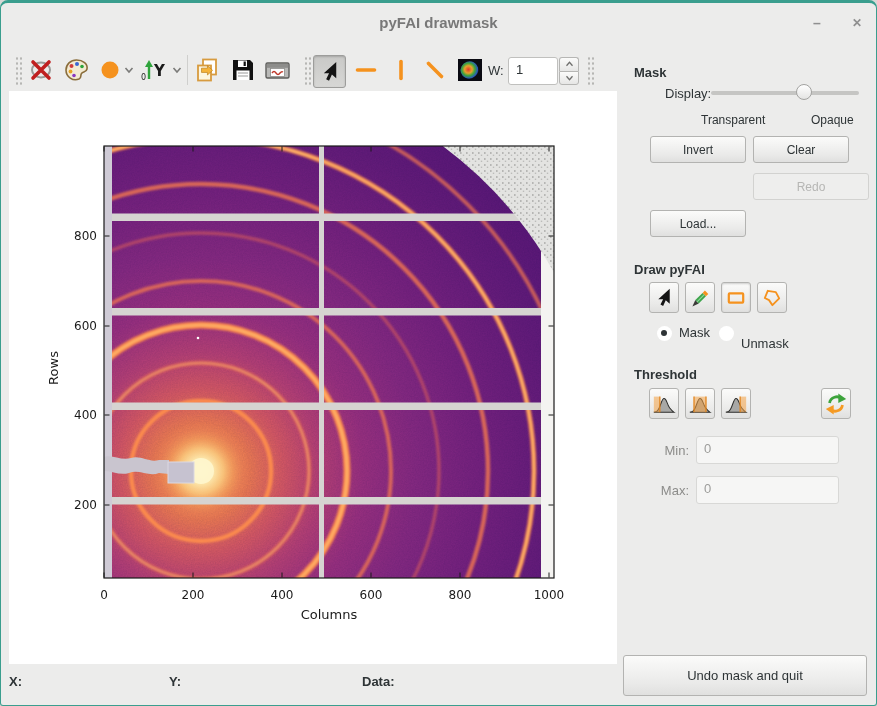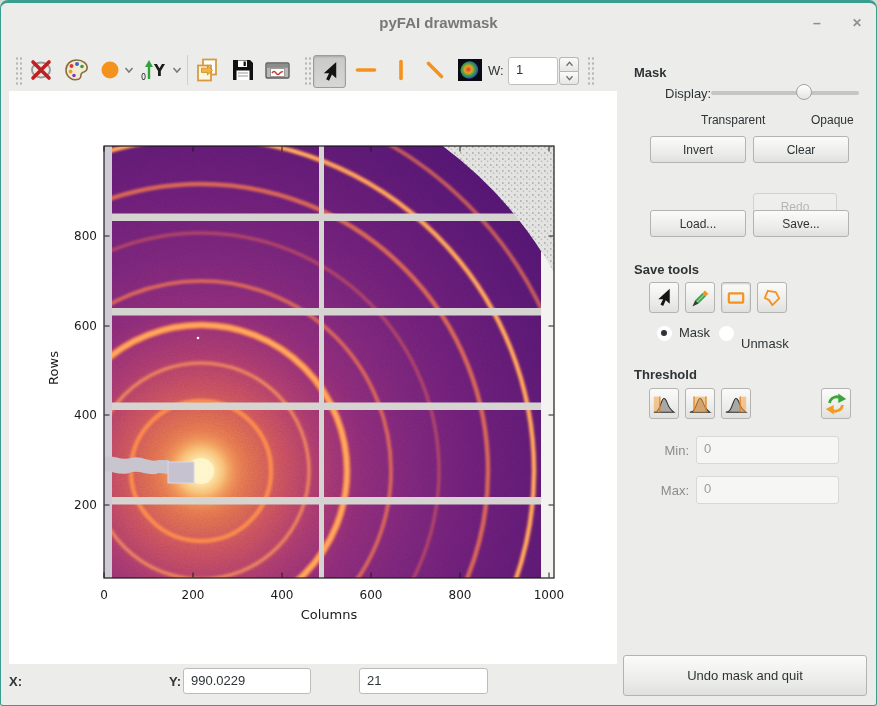--- a/index.html
+++ b/index.html
@@ -309,25 +309,24 @@
   <div class="plabel abs" style="left:664px;top:83px;">Display:</div>
   <div class="abs" style="left:710px;top:83px;width:148px;height:16px;">
     <div class="slider-track abs"></div>
     <div class="slider-handle abs" style="left:85px;"></div>
   </div>
   <div class="plabel small abs" style="left:700px;top:110px;">Transparent</div>
   <div class="plabel small abs" style="left:810px;top:110px;">Opaque</div>
 
   <div class="btn abs" style="left:649px;top:133px;width:96px;height:27px;">Invert</div>
   <div class="btn abs" style="left:752px;top:133px;width:96px;height:27px;">Clear</div>
-  <div class="btn disabled abs" style="left:752px;top:170px;width:84px;height:27px;margin-top:20px;">Redo</div>
+  <div class="btn disabled abs" style="left:752px;top:170px;width:116px;height:27px;">Redo</div>
   <div class="btn abs" style="left:649px;top:207px;width:96px;height:27px;">Load...</div>
-  <div class="btn abs" style="left:752px;top:207px;width:96px;height:27px;">Save...</div>
-
-  <div class="sectitle abs" style="left:633px;top:259px;">Save tools</div>
+
+  <div class="sectitle abs" style="left:633px;top:259px;">Draw pyFAI</div>
 
   <div class="btn toolbtn abs" style="left:648px;top:279px;">
     <svg width="22" height="22" viewBox="0 0 25 25">
       <path d="M19,2 L19,19 L14.5,15 L11.5,21.5 L8.5,20 L11.5,13.8 L6,13.8 Z" fill="#141414"></path>
     </svg>
   </div>
   <div class="btn toolbtn abs" style="left:684px;top:279px;">
     <svg width="22" height="22" viewBox="0 0 26 26">
       <path d="M4,23 L7.5,15.5 L11.5,19.5 Z" fill="#3b3b39"></path>
       <polygon points="7.5,15.5 16,7 20,11 11.5,19.5" fill="#3da44c"></polygon>
@@ -387,17 +386,15 @@
 
   <div class="plabel gray abs" style="left:648px;top:440px;width:40px;text-align:right;">Min:</div>
   <div class="input dim abs" style="left:695px;top:433px;width:143px;height:28px;">0</div>
   <div class="plabel gray abs" style="left:648px;top:480px;width:40px;text-align:right;">Max:</div>
   <div class="input dim abs" style="left:695px;top:473px;width:143px;height:28px;">0</div>
 
   <div class="btn abs" style="left:622px;top:652px;width:244px;height:41px;font-size:13px;">Undo mask and quit</div>
 
   <div class="plabel abs" style="left:8px;top:671px;font-weight:bold;">X:</div>
   <div class="plabel abs" style="left:168px;top:671px;font-weight:bold;">Y:</div>
-  <div class="input abs" style="left:182px;top:665px;width:128px;height:26px;">990.0229</div>
   <div class="plabel abs" style="left:318px;top:671px;font-weight:bold;padding-left:43px;">Data:</div>
-  <div class="input abs" style="left:358px;top:665px;width:129px;height:26px;">21</div>
 
 </div>
 
 </body></html>

